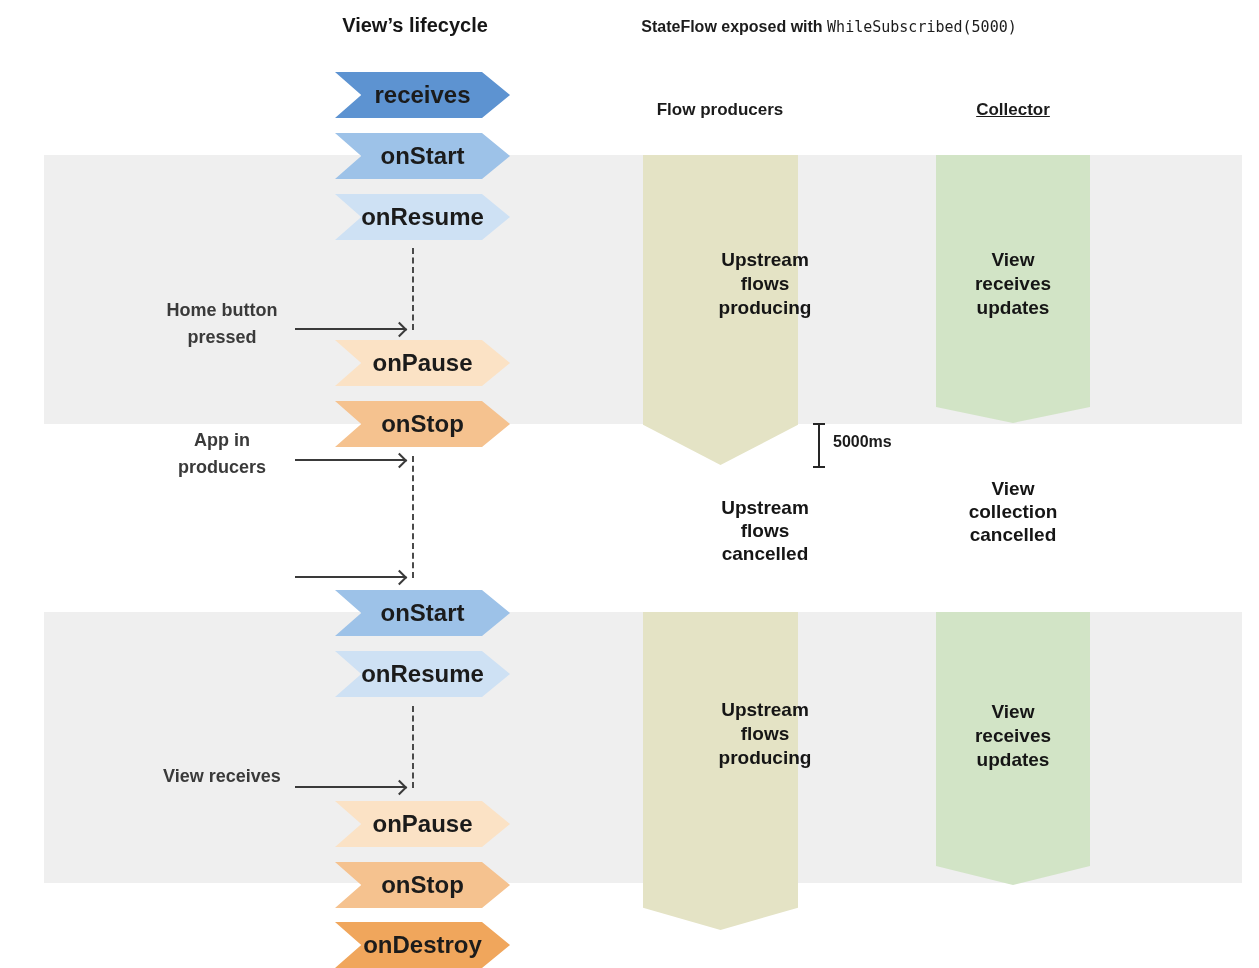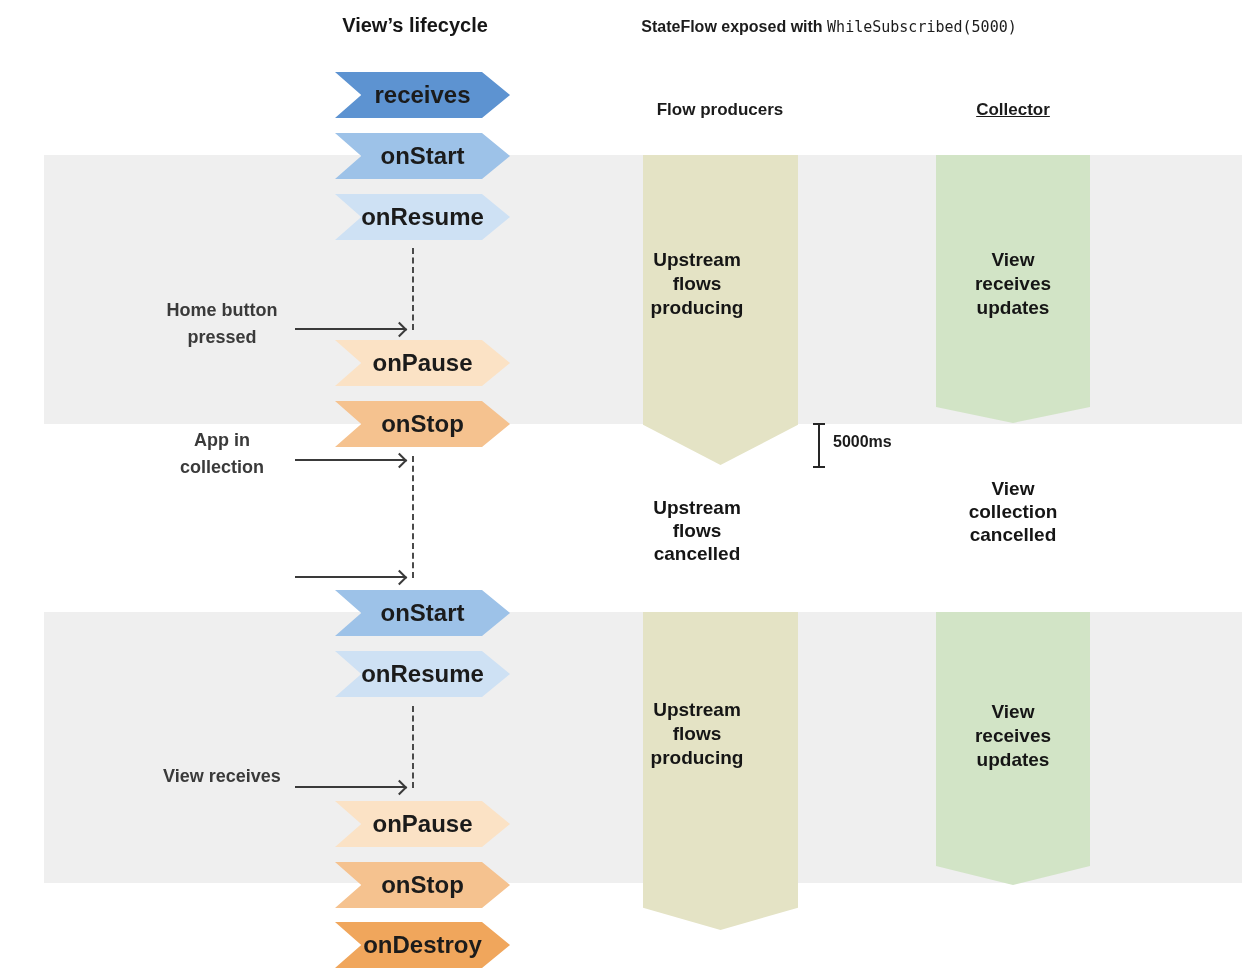--- a/index.html
+++ b/index.html
@@ -58,21 +58,21 @@
   .bigarrow{left:643px;width:155px;}
   .bigarrow.green{left:936px;width:154px;}
   .olive1{top:155px;height:310px;clip-path:polygon(0 0,100% 0,100% 87%,50% 100%,0 87%);}
   .olive2{top:612px;height:318px;clip-path:polygon(0 0,100% 0,100% 93%,50% 100%,0 93%);}
   .green1{top:155px;height:268px;clip-path:polygon(0 0,100% 0,100% 94%,50% 100%,0 94%);}
   .green2{top:612px;height:273px;clip-path:polygon(0 0,100% 0,100% 93%,50% 100%,0 93%);}
 
   
   .coltext{text-align:center;font-size:19px;font-weight:bold;line-height:24px;
     color:#151515;white-space:pre-line;}
-  .prod-t{left:607px;width:180px;}
+  .prod-t{left:675px;width:180px;}
   .coll-t{left:936px;width:154px;}
   .t-row1{top:248px;}
   .t-prod-cancel{top:496px;line-height:23px;}
   .t-coll-cancel{top:477px;line-height:23px;}
   .t-prod2{top:698px;}
   .t-coll2{top:700px;}
 
   
   .ibeam{left:813px;top:423px;width:12px;height:41px;
     border-top:2px solid #262626;border-bottom:2px solid #262626;}
@@ -103,21 +103,21 @@
   <div class="abs chev chev5" style="background-color: rgb(245, 194, 143);">onStop</div>
   <div class="abs chev chev6" style="background-color: rgb(157, 194, 232);">onStart</div>
   <div class="abs chev chev7" style="background-color: rgb(206, 225, 244);">onResume</div>
   <div class="abs chev chev8" style="background-color: rgb(251, 226, 197);">onPause</div>
   <div class="abs chev chev9" style="background-color: rgb(245, 194, 143);">onStop</div>
   <div class="abs chev chev10" style="background-color: rgb(240, 166, 92);">onDestroy</div>
 
   <div class="abs event-label ev1">Home button
 pressed</div>
   <div class="abs event-label ev2">App in
-collection</div>
+producers</div>
   <div class="abs event-label ev4">View receives</div>
 
   <div class="abs harrow a1"></div>
   <div class="abs harrow a2"></div>
   <div class="abs harrow a3"></div>
   <div class="abs harrow a4"></div>
 
   <div class="abs dash d1"></div>
   <div class="abs dash d2"></div>
   <div class="abs dash d3"></div>

